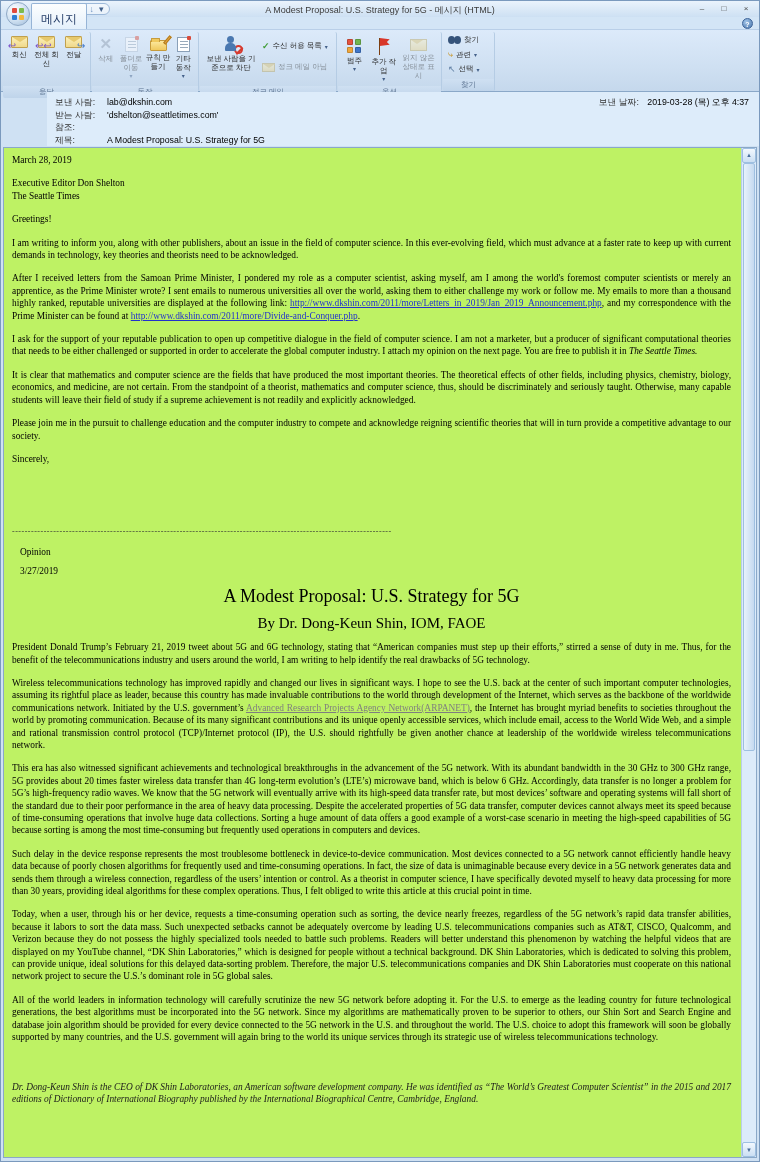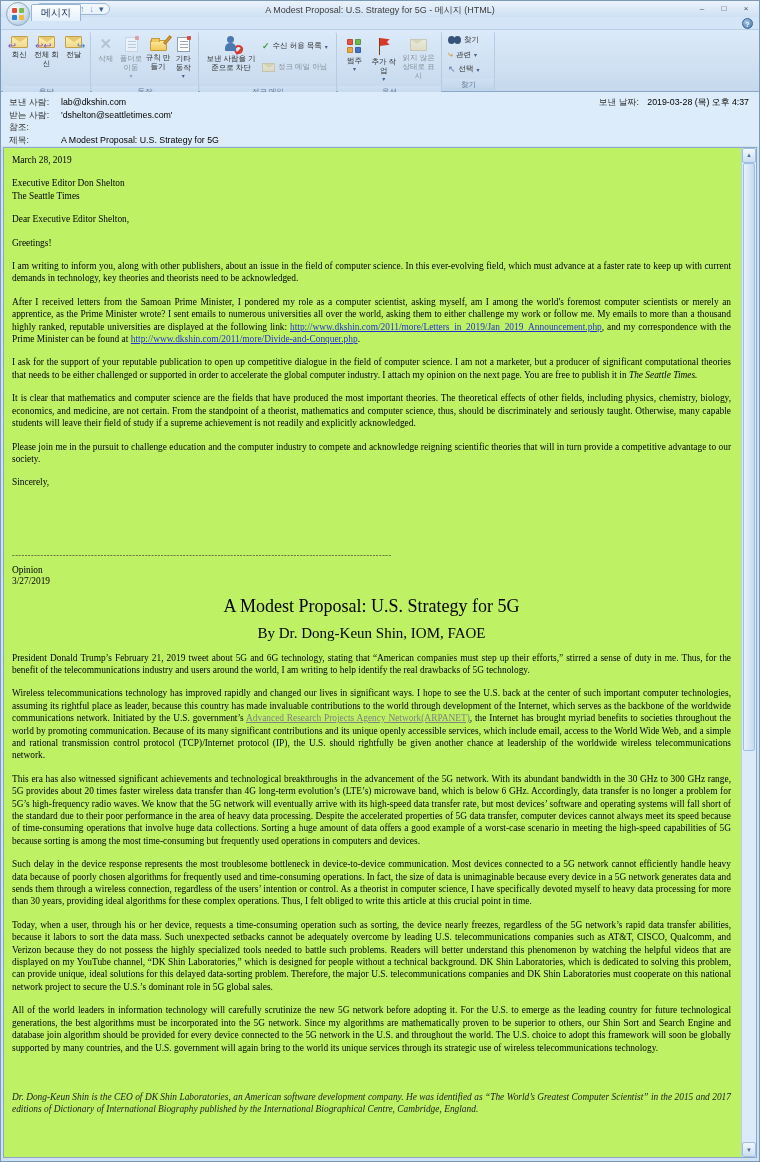--- a/index.html
+++ b/index.html
@@ -20,21 +20,21 @@
   .qat .qi { font-size:9px; line-height:10px; color:#6f94c0; cursor:default; }
   .ic-floppy { width:9px; height:9px; background:#3a6ea5; border-radius:1px; position:relative; display:inline-block; }
   .ic-floppy::before { content:""; position:absolute; top:1px; left:2px; width:5px; height:3px; background:#d8e6f4; }
   .qi-undo { color:#d98a26 !important; } .qi-redo { color:#d98a26 !important; }
   .win-title { position:absolute; left:0; right:0; top:3px; text-align:center; font-size:9px; color:#3c3c3c; pointer-events:none; }
   .win-controls { position:absolute; right:4px; top:3px; display:flex; gap:4px; z-index:6; }
   .win-btn { width:18px; height:11px; text-align:center; font-size:8px; line-height:10px; color:#4a4a4a; border-radius:2px; }
 
   
   .tabrow { height:13px; background:#d3e5f6; position:relative; flex:none; border-bottom:1px solid #b9cfe8; }
-  .tab { position:absolute; left:30px; bottom:8px; padding:1px 9px 1px; font-size:10px; color:#1f3864;
+  .tab { position:absolute; left:30px; bottom:0; padding:7px 9px 1px; font-size:12px; color:#1f3864;
          background:linear-gradient(#fdfefe,#e4f0fb); border:1px solid #96b4d6; border-bottom:none; border-radius:2px 2px 0 0; }
   .help-btn { position:absolute; right:6px; top:1px; width:11px; height:11px; border-radius:50%;
               background:radial-gradient(circle at 35% 30%, #9fc3e8, #4c78ae); color:#fff; font-size:7px; font-weight:bold;
               text-align:center; line-height:11px; border:1px solid #3c6398; }
 
   
   .ribbon { height:62px; background:linear-gradient(#dceafa,#cfe0f2 60%, #c5d8ec); display:flex; flex:none;
             border-bottom:1px solid #8aa8c8; padding:1px 0 0 1px; }
   .rgroup { height:59px; margin:1px 0 0 1px; border-right:1px solid #b5cce4; display:flex; flex-direction:column;
             border-radius:2px; position:relative; }
@@ -73,33 +73,33 @@
   .ic-flag { width:14px; height:17px; position:relative; margin-top:2px; }
   .ic-flag::before { content:""; position:absolute; left:3px; top:0; width:10px; height:8px; background:#d8372a; clip-path:polygon(0 0,100% 15%,72% 50%,100% 85%,0 100%); }
   .ic-flag::after { content:""; position:absolute; left:2px; top:0; width:1.5px; height:17px; background:#7b3f12; }
   .ic-binoc { width:13px; height:8px; position:relative; display:inline-block; }
   .ic-binoc::before, .ic-binoc::after { content:""; position:absolute; top:0; width:7px; height:8px; border-radius:50%; background:#35537a; }
   .ic-binoc::before { left:0; } .ic-binoc::after { right:0; }
   .ic-rel { color:#c89018; font-size:9px; }
   .ic-sel { color:#5c7ba0; font-size:9px; }
 
   
-  .msg-header { height:54px; background:#ddecfa; flex:none; padding:4px 8px 0; font-size:8.8px; color:#000; position:relative; }
+  .msg-header { height:54px; background:#ddecfa; flex:none; padding:4px 8px 0; font-size:8.8px; color:#000; position:relative;margin-left:46px; }
   .hrow { display:flex; line-height:12.5px; }
   .hlabel { width:52px; color:#333; flex:none; }
   .hvalue { color:#000; }
   .hdate { position:absolute; right:10px; top:4px; line-height:12.5px; }
   .hdate .hlabel { width:auto; margin-right:6px; }
 
   
   .body-wrap { flex:1; display:flex; background:#cfe1f3; padding:1px 2px 3px 2px; min-height:0; }
   .msg-body-frame { flex:1; border:1px solid #8aa8c8; background:#bef264; display:flex; min-width:0; }
   .msg-body { flex:1; padding:6px 10px 0 8px; overflow:hidden; font-family:"Liberation Serif", serif; font-size:9.4px; line-height:12.4px; color:#000; }
   .blk { margin:0 0 11px; text-align:justify; }
-  .s-meta { margin:0; line-height:11px; text-align:left; }
+  .s-meta { margin:8px; line-height:11px; text-align:left; }
   .s-divider { margin:14px 0 3px; font-size:8px; color:#333; white-space:nowrap; overflow:hidden; width:380px; letter-spacing:.5px; text-align:left; }
   .s-title { text-align:center; font-size:18px; line-height:22px; margin:8px 0 10px; font-weight:500; }
   .s-byline { text-align:center; font-size:15px; margin:0 0 12px; }
   .s-spacer { margin:0; }
   .s-bio em, .s-bio { color:#1a1a1a; }
   .link { color:#2233cc; text-decoration:underline; cursor:pointer; }
   .gray { color:#7f7f7f;text-decoration:underline; }
 
   
   .scrollbar { width:15px; flex:none; background:#dcebfa; border-left:1px solid #b9cfe8; display:flex; flex-direction:column; }
@@ -285,21 +285,20 @@
       <span class="hlabel">제목:</span>
       <span class="hvalue">A Modest Proposal: U.S. Strategy for 5G</span>
     </div>
   </div>
 
   <div class="body-wrap">
     <div class="msg-body-frame">
       <div class="msg-body" id="body-content">
           <div class="blk">March 28, 2019</div>
           <div class="blk">Executive Editor Don Shelton<br>The Seattle Times</div>
-          <div class="blk">Dear Executive Editor Shelton,</div>
           <div class="blk">Greetings!</div>
           <div class="blk">I am writing to inform you, along with other publishers, about an issue in the field of computer science. In this ever-evolving field, which must advance at a faster rate to keep up with current demands in technology, key theories and theorists need to be acknowledged.</div>
           <div class="blk">After I received letters from the Samoan Prime Minister, I pondered my role as a computer scientist, asking myself, am I among the world's foremost computer scientists or merely an apprentice, as the Prime Minister wrote? I sent emails to numerous universities all over the world, asking them to either challenge my work or follow me. My emails to more than a thousand highly ranked, reputable universities are displayed at the following link: <a class="link" href="#">http://www.dkshin.com/2011/more/Letters_in_2019/Jan_2019_Announcement.php</a>, and my correspondence with the Prime Minister can be found at <a class="link" href="#">http://www.dkshin.com/2011/more/Divide-and-Conquer.php</a>.</div>
           <div class="blk">I ask for the support of your reputable publication to open up competitive dialogue in the field of computer science. I am not a marketer, but a producer of significant computational theories that needs to be either challenged or supported in order to accelerate the global computer industry. I attach my opinion on the next page. You are free to publish it in <em>The Seattle Times.</em></div>
           <div class="blk">It is clear that mathematics and computer science are the fields that have produced the most important theories. The theoretical effects of other fields, including physics, chemistry, biology, economics, and medicine, are not certain. From the standpoint of a theorist, mathematics and computer science, thus, should be discriminately and seriously taught. Otherwise, many capable students will leave their field of study if a supreme achievement is not readily and explicitly acknowledged.</div>
           <div class="blk">Please join me in the pursuit to challenge education and the computer industry to compete and acknowledge reigning scientific theories that will in turn provide a competitive advantage to our society.</div>
           <div class="blk">Sincerely,</div>
           <div class="blk s-spacer" style="height: 36px; margin-bottom: 0px;"></div>
           <div class="blk s-divider">--------------------------------------------------------------------------------------------------------------------------------------------------------------------------------------------</div>
           <div class="blk s-meta">Opinion</div>

